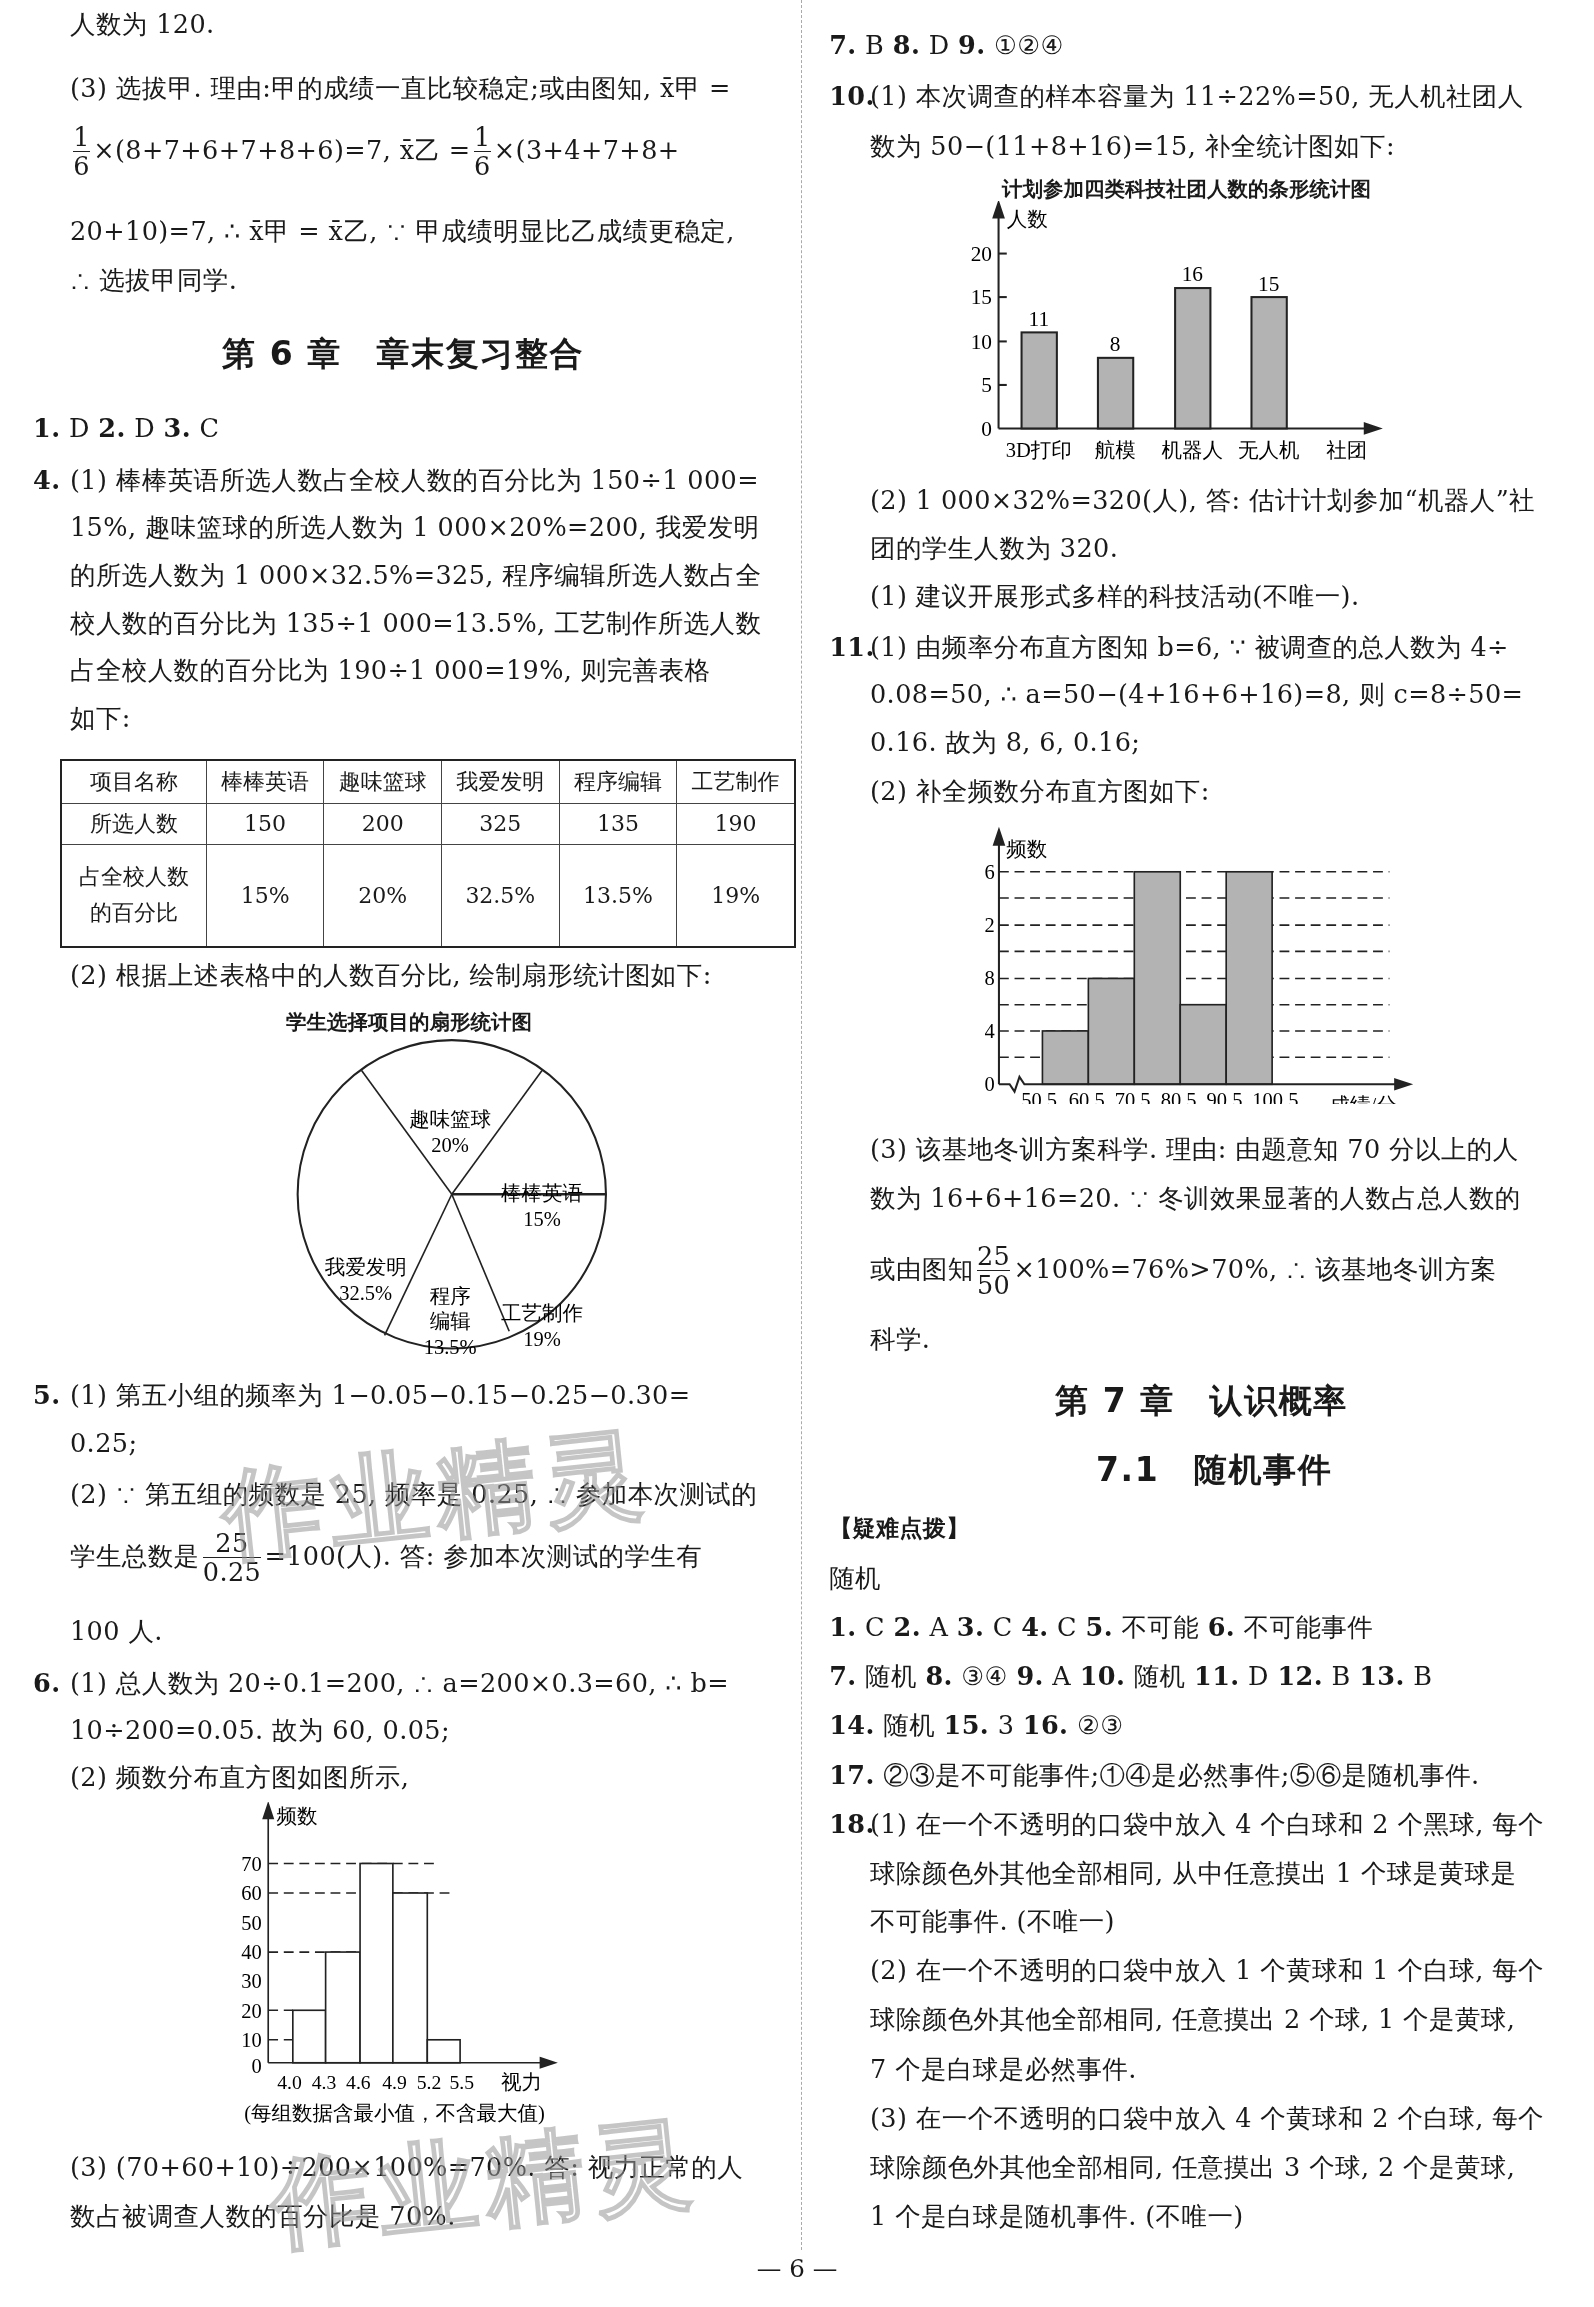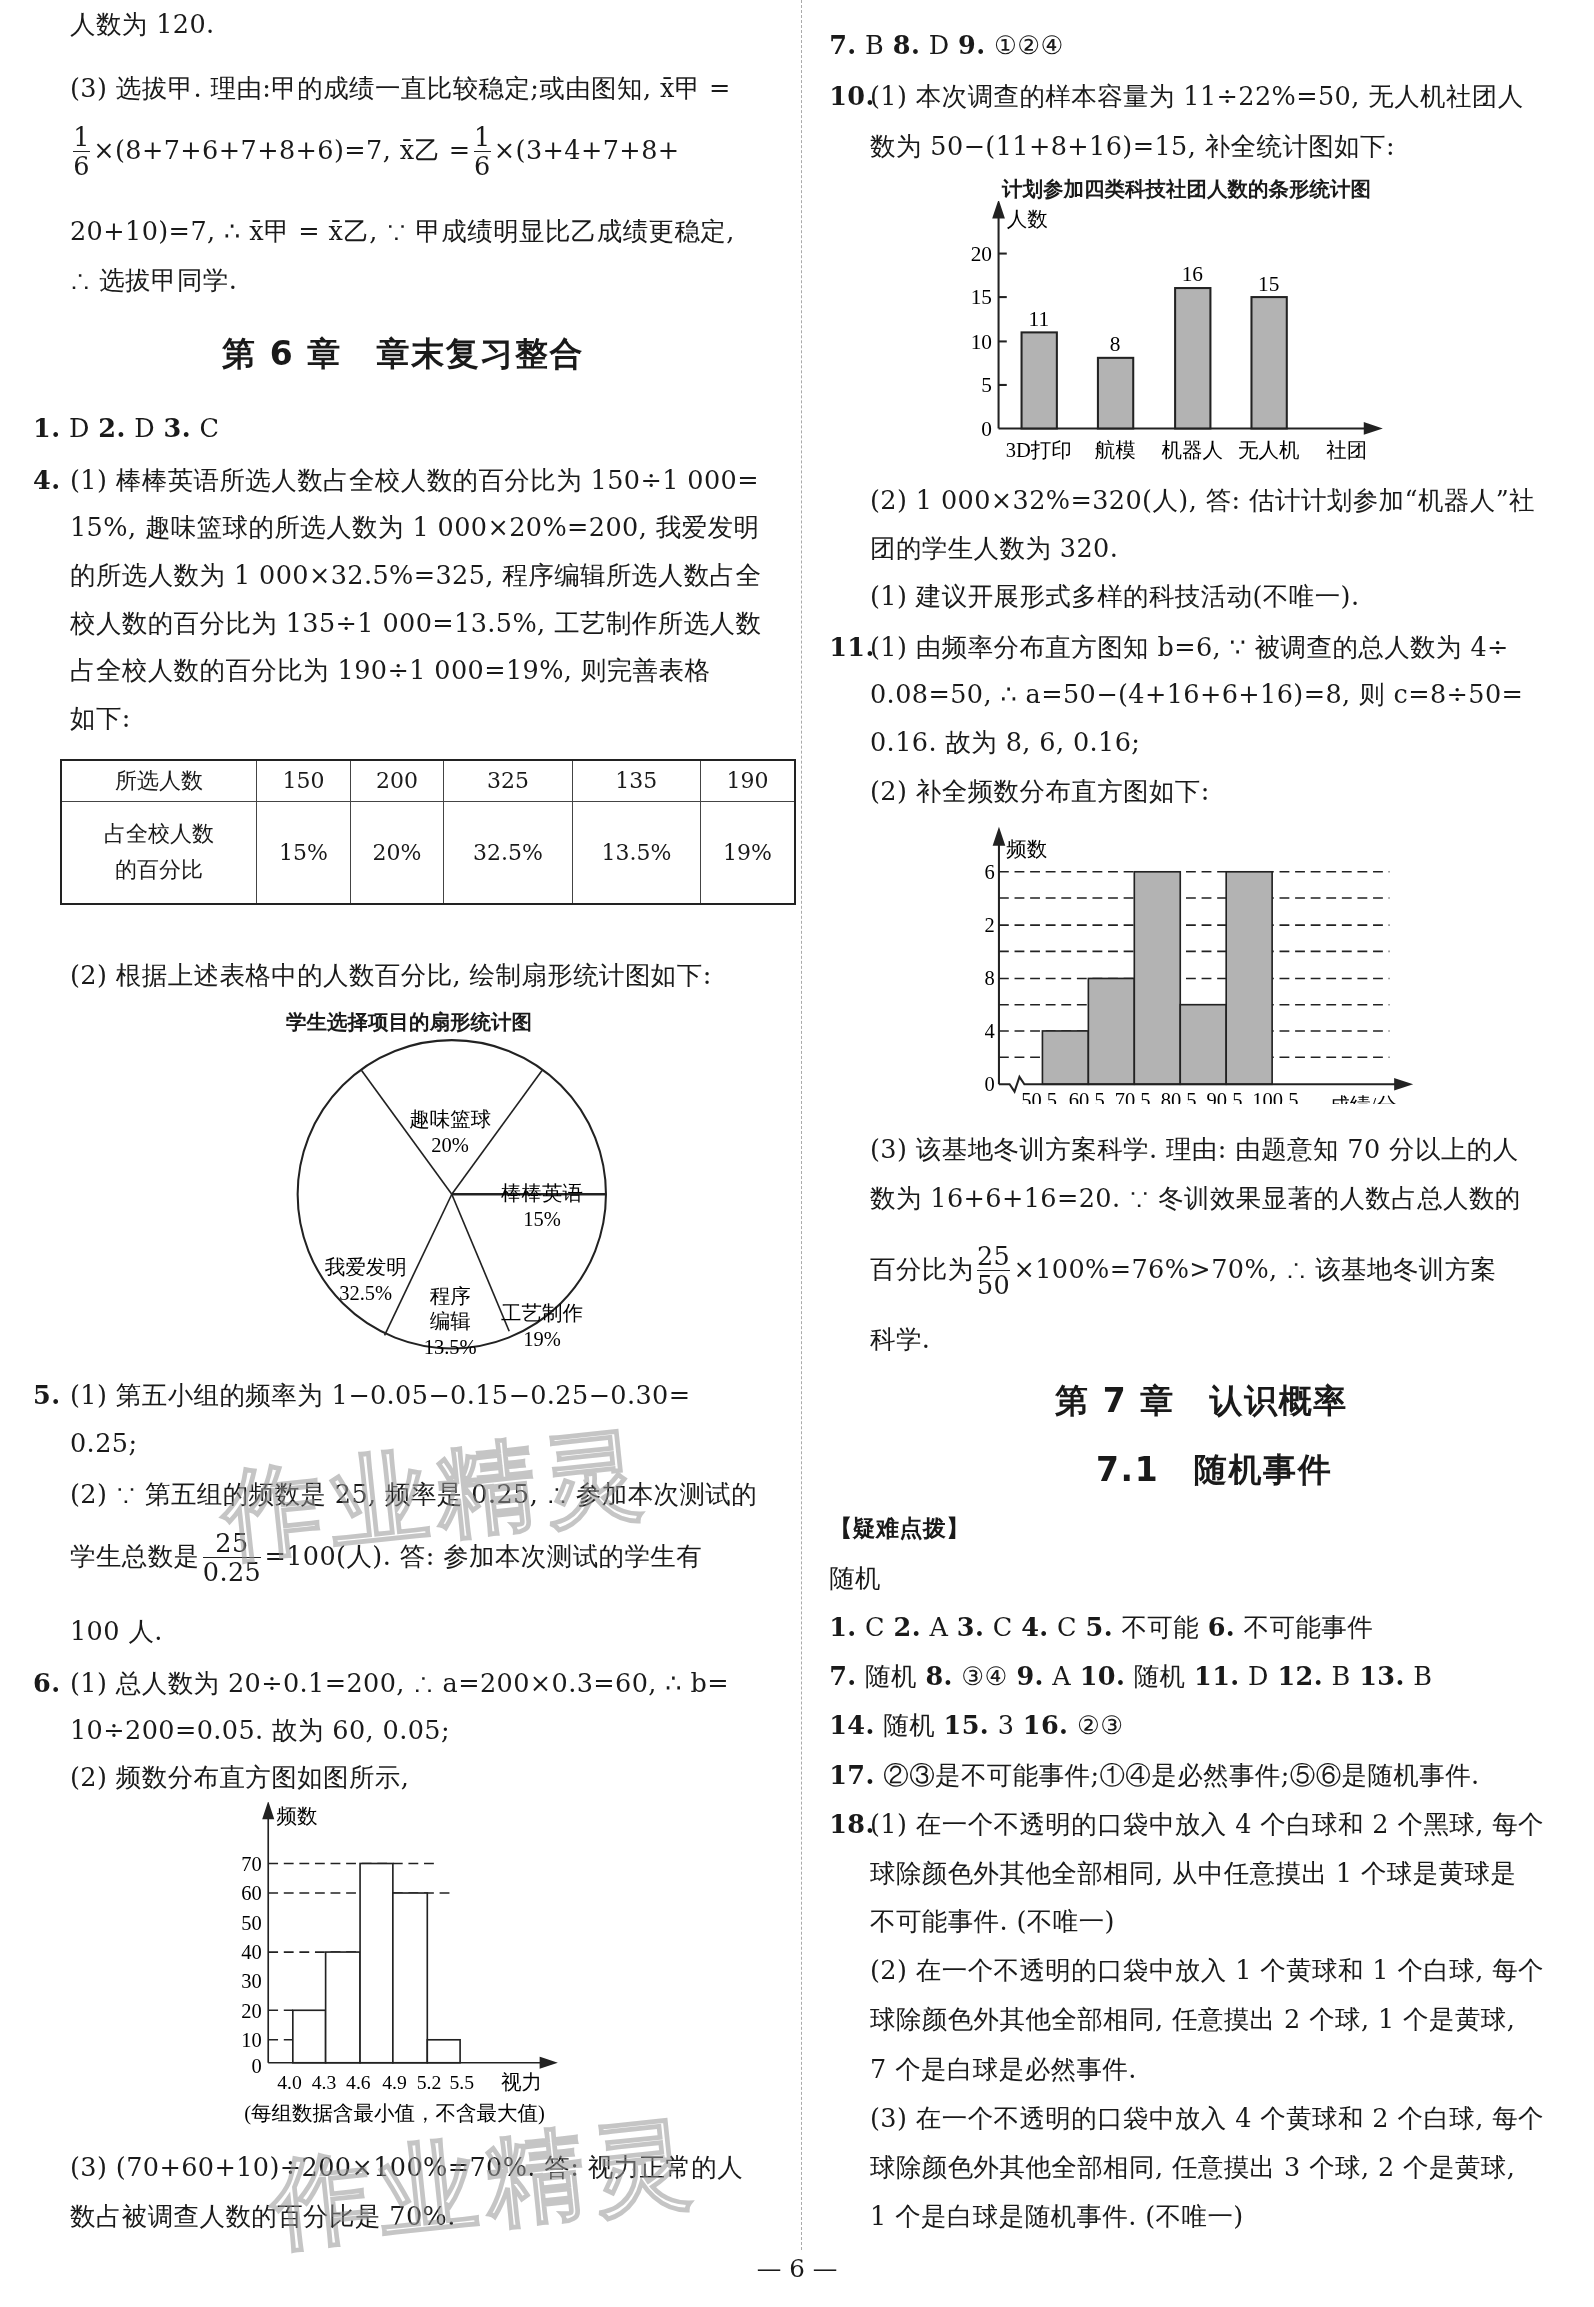--- a/index.html
+++ b/index.html
@@ -46,20 +46,28 @@
   <div class="line" style="top:464px;left:0"><span class="num">4.</span></div>
   <div class="line ind" style="top:464px">(1) 棒棒英语所选人数占全校人数的百分比为 150÷1 000=</div>
   <div class="line ind" style="top:511px">15%, 趣味篮球的所选人数为 1 000×20%=200, 我爱发明</div>
   <div class="line ind" style="top:559px">的所选人数为 1 000×32.5%=325, 程序编辑所选人数占全</div>
   <div class="line ind" style="top:607px">校人数的百分比为 135÷1 000=13.5%, 工艺制作所选人数</div>
   <div class="line ind" style="top:654px">占全校人数的百分比为 190÷1 000=19%, 则完善表格</div>
   <div class="line ind" style="top:702px">如下:</div>
 
   <table class="data" style="top:759px;left:27px;width:736px">
     <tbody>
+        <tr style="height:43px">
+      <td>项目名称</td>
+      <td>棒棒英语</td>
+      <td>趣味篮球</td>
+      <td>我爱发明</td>
+      <td>程序编辑</td>
+      <td>工艺制作</td>
+    </tr>
     <tr style="height:41px">
       <td>所选人数</td>
       <td>150</td>
       <td>200</td>
       <td>325</td>
       <td>135</td>
       <td>190</td>
     </tr>
     <tr style="height:103px">
       <td style="line-height:36px"><span>占全校人数</span><br><span>的百分比</span></td>
@@ -256,21 +264,21 @@
       <text x="236" y="344">80.5</text>
       <text x="292" y="344">90.5</text>
       <text x="354" y="344">100.5</text>
     </g>
     <text x="420" y="350" font-size="25">成绩/分</text>
   </svg>
 
   <div class="line" style="top:1133px;left:49px">(3) 该基地冬训方案科学. 理由: 由题意知 70 分以上的人</div>
   <div class="line" style="top:1182px;left:49px">数为 16+6+16=20. ∵ 冬训效果显著的人数占总人数的</div>
   <div class="line" style="top:1242px;left:49px;line-height:29.6px">
-    <span>百分比为</span><span class="frac"><span>25</span><span class="den">50</span></span><span>×100%=76%&gt;70%, ∴ 该基地冬训方案</span>
+    <span>或由图知</span><span class="frac"><span>25</span><span class="den">50</span></span><span>×100%=76%&gt;70%, ∴ 该基地冬训方案</span>
   </div>
   <div class="line" style="top:1323px;left:49px">科学.</div>
 
   <div class="heading" style="top:1379px;left:234px">第 7 章　认识概率</div>
   <div class="heading" style="top:1448px;left:275px">7.1　随机事件</div>
 
   <div class="line sub-heading" style="top:1512px;left:8.2px">【疑难点拨】</div>
   <div class="line" style="top:1562px;left:8.2px">随机</div>
 
   <div class="line" style="top:1611px;left:8.2px">

